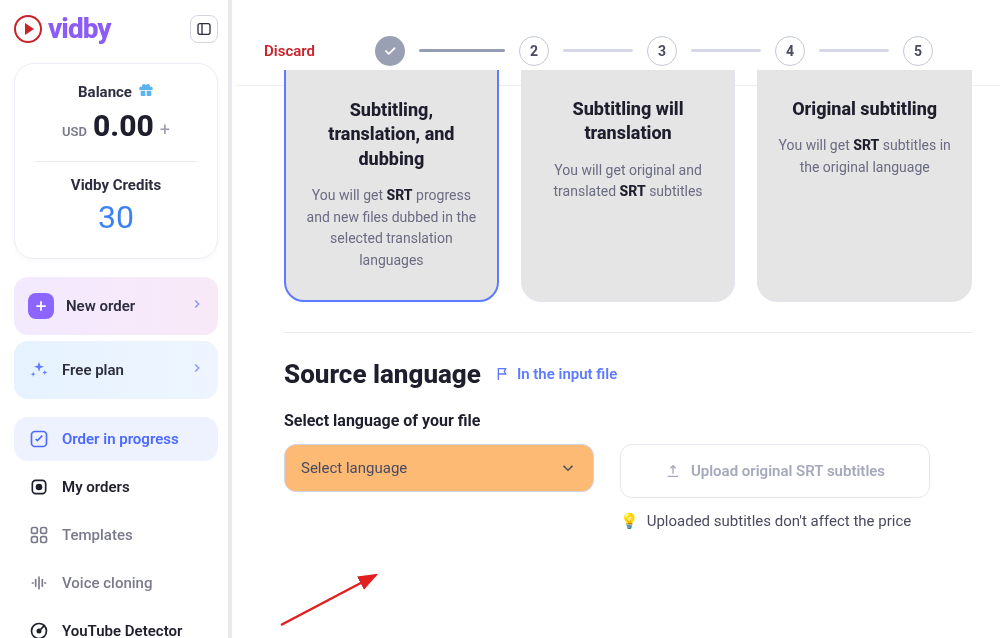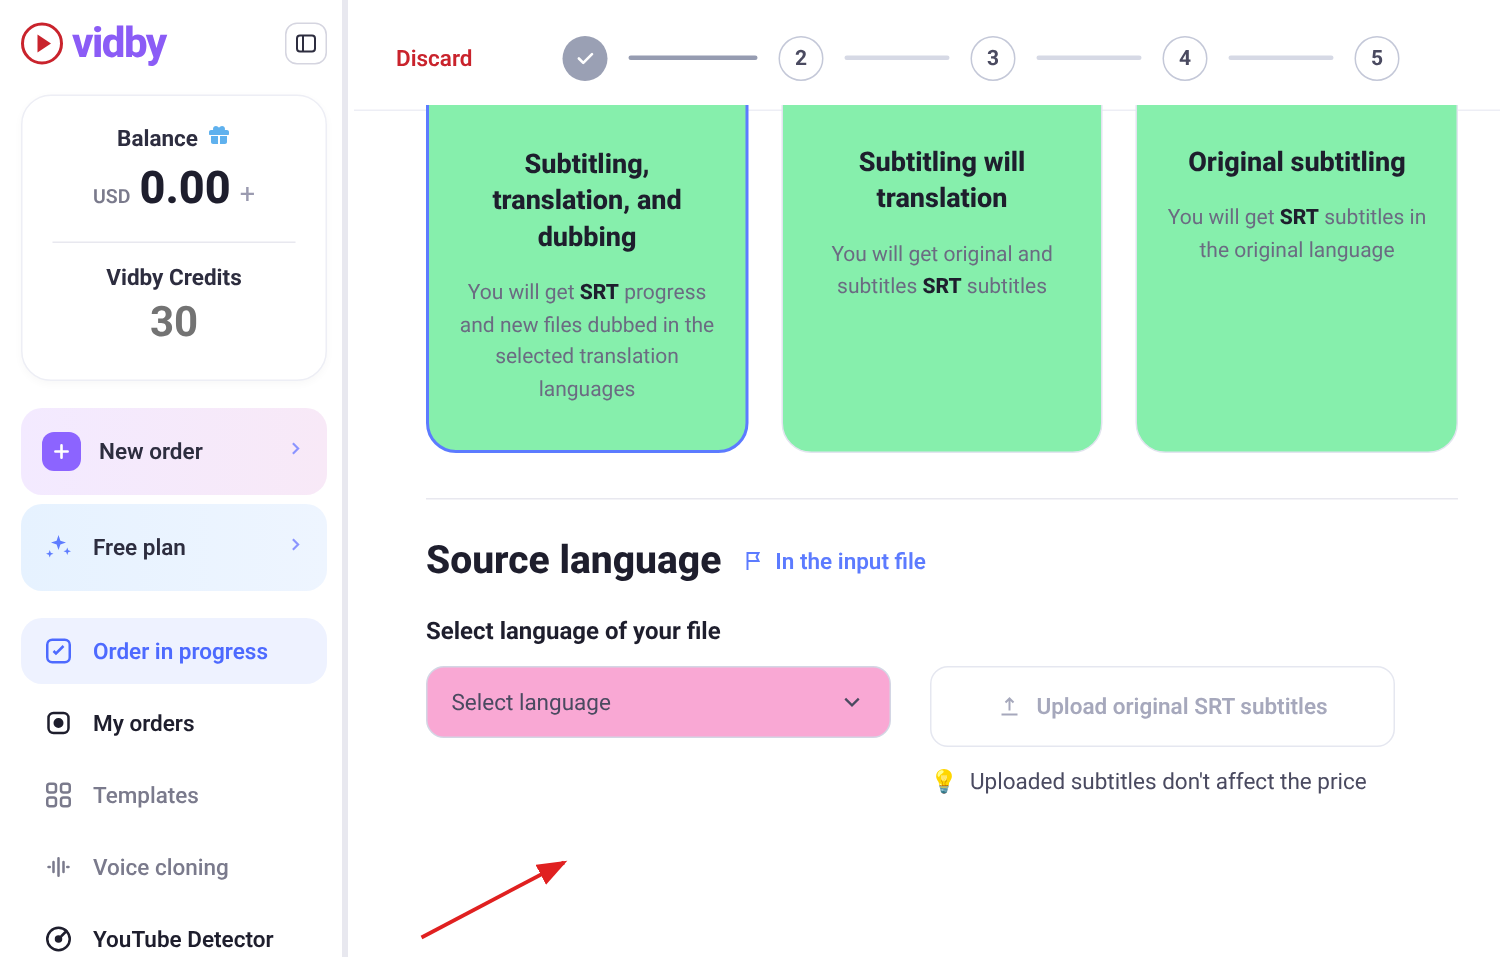--- a/index.html
+++ b/index.html
@@ -65,21 +65,21 @@
   .gift-icon { color: #5fb1ee; }
   .balance-value {
     display:flex; align-items:baseline; justify-content:center; gap:6px;
     margin-top: 6px; margin-bottom: 18px;
   }
   .balance-currency { font-size: 13px; color: #7a7a8c; font-weight: 600; }
   .balance-amount { font-size: 30px; font-weight: 800; color: #1e1e2d; }
   .balance-plus { font-size: 18px; color: #9b9bb0; font-weight: 400; }
   .balance-divider { height: 1px; background: #e8e8ef; margin: 0 6px 14px; }
   .credits-label { font-size: 15px; font-weight: 700; color: #2d2d3f; }
-  .credits-value { font-size: 28px; font-weight: 700; color: #737373; margin-top: 4px; }
+  .credits-value { font-size: 32px; font-weight: 400; color: #3b82f6; margin-top: 4px; }
 
   .side-nav { display:flex; flex-direction:column; gap: 6px; }
   .nav-btn {
     display:flex; align-items:center; gap:12px;
     height: 58px; padding: 0 14px; border-radius: 14px;
     font-size: 15px; font-weight: 600; color: #2d2d3f;
     cursor: pointer;
   }
   .nav-btn .nav-icon { width: 22px; height: 22px; display:flex; align-items:center; justify-content:center; color:#2d2d3f; }
   .nav-btn .chev { margin-left: auto; color: #8b94ff; }
@@ -104,21 +104,21 @@
   .nav-item .nav-icon { width:22px; height:22px; display:flex; align-items:center; justify-content:center; color:#7a7a8c; }
   .nav-item.active {
     background: #eef2ff; color:#4d6aff; font-weight:600;
   }
   .nav-item.active .nav-icon { color:#4d6aff; }
   .nav-item.strong { color:#1e1e2d; font-weight:600; }
   .nav-item.strong .nav-icon { color:#1e1e2d; }
 
   
   .topbar {
-    position:absolute; left:236px; top:4px; right:0; height:70px;
+    position:absolute; left:236px; top:16px; right:0; height:70px;
     background:#fff; border-bottom:1px solid #edeef5;
     display:flex; align-items:center; padding: 0 28px; gap: 20px;
   }
   .discard { color:#c9232c; font-size:15px; font-weight:600; cursor:pointer; }
   .stepper { margin-left: 40px; display:flex; align-items:center; gap:14px; }
   .step {
     width:30px; height:30px; border-radius:50%;
     display:flex; align-items:center; justify-content:center;
     font-size:14px; font-weight:700;
   }
@@ -132,21 +132,21 @@
 
   
   .main {
     position:absolute; left:236px; top:70px; right:0; bottom:0;
     padding: 0 28px 20px 48px;
     overflow:hidden;
   }
 
   .cards-row { display:flex; gap:22px; margin-top:-48px; }
   .option-card {
-    width: 225px; background:#86efac;
+    width: 225px; background:#e5e5e5;
     border: 1.5px solid #e2e4ef; border-radius: 20px;
     padding: 16px 16px 28px;
     text-align:center;
     cursor:pointer;
   }
   .option-card.selected { border-color:#5c7bff; border-width:2px; }
   .option-card .card-illu {
     width: 110px; height: 110px; border-radius: 22px; margin: -68px auto 16px;
     display:flex; align-items:center; justify-content:center;
     overflow:visible;
@@ -161,21 +161,21 @@
   .source-title { font-size:26px; font-weight:800; color:#1e1e2d; }
   .source-hint { color:#5c7bff; font-size:15px; font-weight:600; display:inline-flex; gap:6px; align-items:center; }
   .source-hint svg { width:16px; height:16px; }
 
   .field-label { font-size:16px; font-weight:700; color:#1e1e2d; margin-bottom: 14px; }
 
   .controls-row { display:flex; gap:26px; align-items:flex-start; }
   .select-box {
     width: 310px; height:48px; border:1.5px solid #d3d6e4; border-radius:12px;
     padding: 0 16px; display:flex; align-items:center; justify-content:space-between;
-    color:#4a4a60; font-size:15px; cursor:pointer; background:#f9a8d4;
+    color:#4a4a60; font-size:15px; cursor:pointer; background:#fdba74;
   }
   .select-box svg { width:18px; height:18px; color:#4a4a60; }
   .upload-box {
     width: 310px; height:54px; border:1.5px solid #e5e7f0; border-radius:12px;
     display:flex; align-items:center; justify-content:center; gap:10px;
     color:#a6a8bc; font-size:15px; font-weight:600; cursor:not-allowed; background:#fff;
   }
   .upload-box svg { width:16px; height:16px; }
   .upload-note {
     margin-top: 14px; color:#4a4a60; font-size:15px; display:flex; gap:8px; align-items:center;
@@ -376,21 +376,21 @@
           <rect x="32" y="28" width="42" height="52" rx="6" fill="#ffffff" transform="rotate(-6 53 54)"></rect>
           <rect x="40" y="38" width="26" height="3" rx="1.5" fill="#b6bbd6" transform="rotate(-6 53 54)"></rect>
           <rect x="40" y="45" width="26" height="3" rx="1.5" fill="#b6bbd6" transform="rotate(-6 53 54)"></rect>
           <rect x="40" y="52" width="18" height="3" rx="1.5" fill="#b6bbd6" transform="rotate(-6 53 54)"></rect>
           <circle cx="48" cy="26" r="12" fill="#68adf6"></circle>
           <text x="42" y="31" fill="#fff" font-size="12" font-weight="700">文</text>
         </svg>
       </div>
       <div class="card-title">Subtitling will translation</div>
       <div class="card-desc">
-        <span>You will get original and subtitles </span><b>SRT</b><span> subtitles</span>
+        <span>You will get original and translated </span><b>SRT</b><span> subtitles</span>
       </div>
     </div>
 
     <div class="option-card">
       <div class="card-illu">
         <svg viewBox="0 0 120 120" width="120" height="120">
           <rect x="22" y="18" width="76" height="88" rx="18" fill="#6a55e8"></rect>
           <rect x="44" y="14" width="46" height="58" rx="6" fill="#dfe2f3" transform="rotate(14 67 43)"></rect>
           <rect x="36" y="26" width="46" height="58" rx="6" fill="#ffffff" transform="rotate(-6 59 55)"></rect>
           <rect x="44" y="36" width="30" height="3" rx="1.5" fill="#b6bbd6" transform="rotate(-6 59 55)"></rect>

